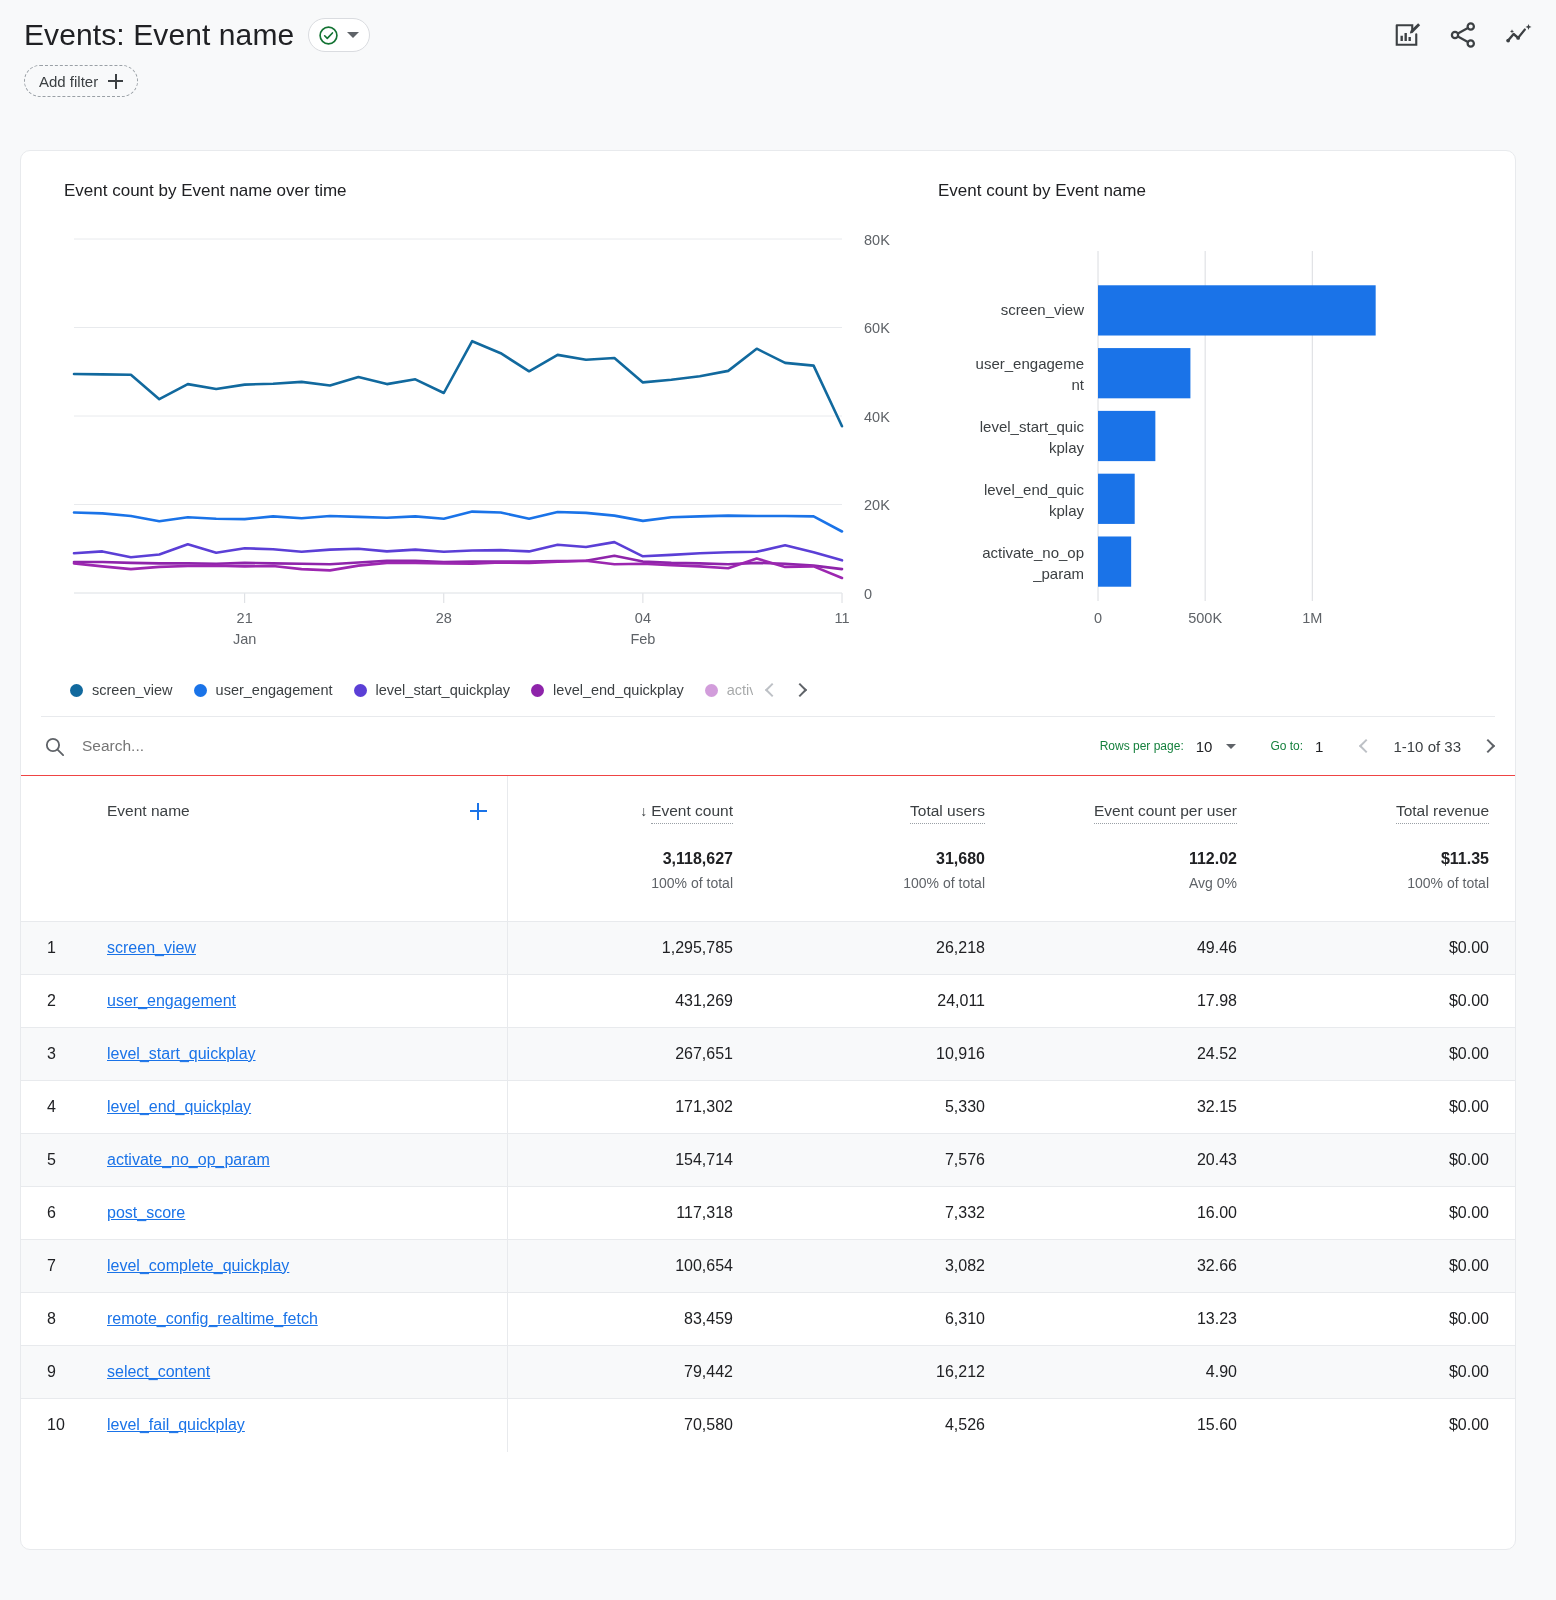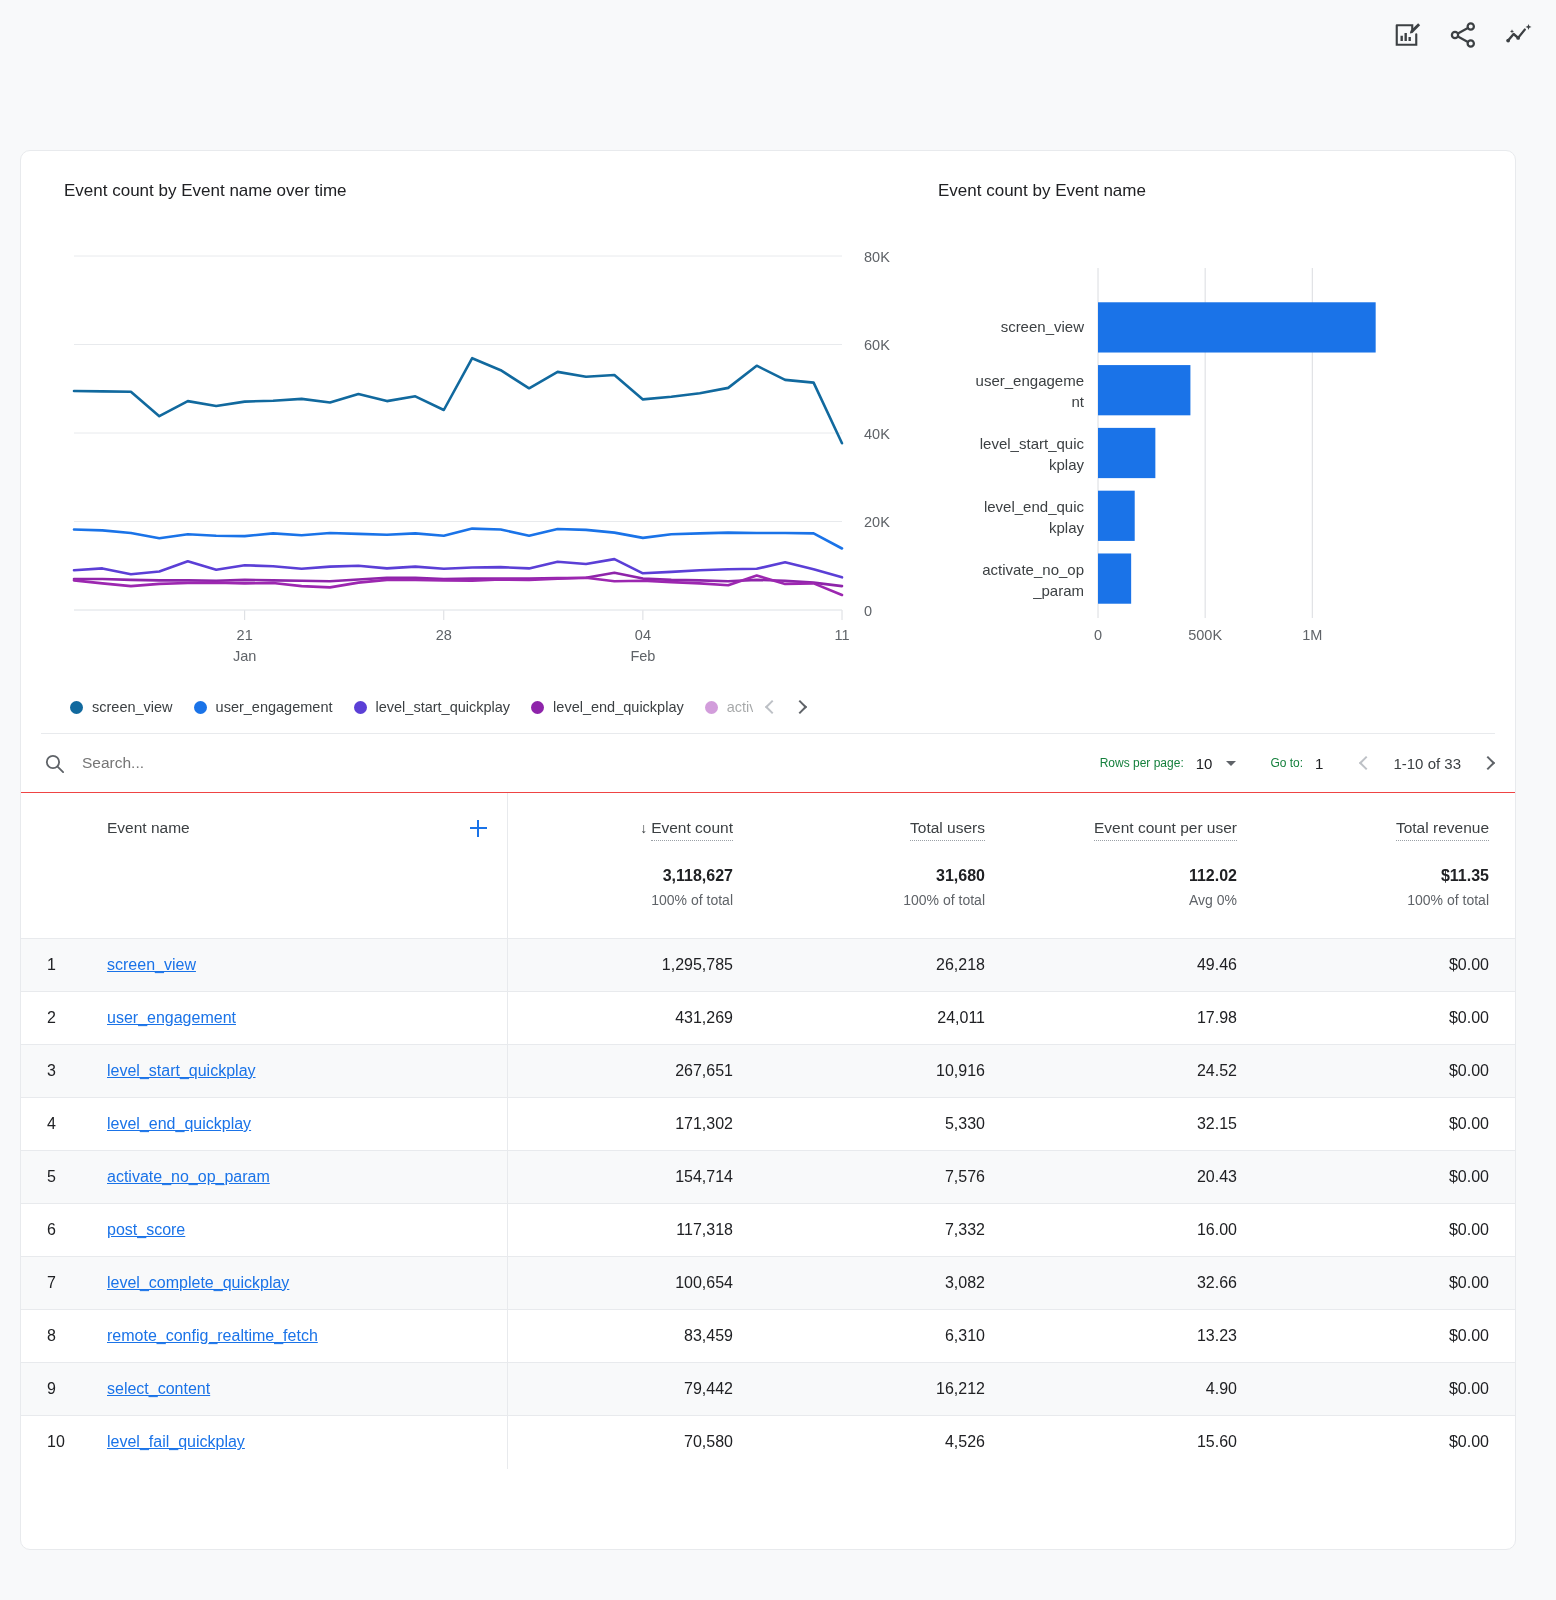--- a/index.html
+++ b/index.html
@@ -40,21 +40,21 @@
   .card {
     position: absolute; left: 20px; top: 150px;
     width: 1496px; height: 1400px;
     background: #fff; border: 1px solid #e8eaed; border-radius: 10px;
   }
 
   
   .charts { display: flex; padding: 30px 0 0 0; }
   .chart-left  { width: 900px; padding-left: 43px; }
   .chart-right { flex: 1; padding-left: 17px; }
-  .chart-title { font-size: 17px; color: #202124; font-weight: 400; margin-bottom: 37px; }
+  .chart-title { font-size: 17px; color: #202124; font-weight: 400; margin-bottom: 20px; }
 
   .line-wrap { position: relative; width: 828px; height: 455px; }
   .bar-wrap  { position: relative; width: 480px; height: 455px; }
 
   
   .legend { display: flex; align-items: center; margin-top: 6px; padding-left: 6px; }
   .legend-item { display: flex; align-items: center; gap: 9px; margin-right: 21px; }
   .dot { width: 13px; height: 13px; border-radius: 50%; flex: none; }
   .legend-item span { font-size: 14.5px; color: #3c4043; white-space: nowrap; }
   .legend-item.faded { opacity: .45; width: 48px; overflow: hidden; margin-right: 10px; }
@@ -105,20 +105,36 @@
   tbody tr.data-row.alt td { background: #f8f9fa; }
   .td-idx { text-align: left; padding-left: 26px; color: #202124; font-size: 16px; }
   .td-name { padding-left: 0; }
   .td-name a { color: #1a73e8; text-decoration: underline; font-size: 16px; cursor: pointer; }
   .td-num { text-align: right; padding-right: 26px; color: #202124; }
 </style>
 </head>
 <body>
 
 <div class="topbar">
+  <div class="title-row">
+    <div class="page-title">Events: Event name</div>
+    <div class="status-pill">
+      <svg class="check-circle" viewBox="0 0 24 24">
+        <circle cx="12" cy="12" r="9.6" fill="none" stroke="#137333" stroke-width="1.9"></circle>
+        <path d="M7.6 12.3l3 3 5.9-6.2" fill="none" stroke="#137333" stroke-width="1.9" stroke-linecap="round" stroke-linejoin="round"></path>
+      </svg>
+      <span class="caret-down"></span>
+    </div>
+  </div>
+  <div class="filter-row">
+    <button class="add-filter">
+      <span>Add filter</span>
+      <span class="plus-sm"></span>
+    </button>
+  </div>
 
   <div class="top-icons">
     <svg width="30" height="30" viewBox="0 0 24 24">
       <path d="M3.8 4.2h12.4v4.3M3.8 4.2v15.6h15.6V11.4" fill="none" stroke="#3c4043" stroke-width="1.7" stroke-linecap="round"></path>
       <rect x="6.8" y="12.6" width="1.9" height="4.2" fill="#3c4043"></rect>
       <rect x="10" y="10.4" width="1.9" height="6.4" fill="#3c4043"></rect>
       <rect x="13.2" y="13.6" width="1.9" height="3.2" fill="#3c4043"></rect>
       <path d="M20.9 2.6l1.6 1.6-6.1 6.1-2.1.5.5-2.1z" fill="#3c4043"></path>
     </svg>
     <svg width="30" height="30" viewBox="0 0 24 24">

